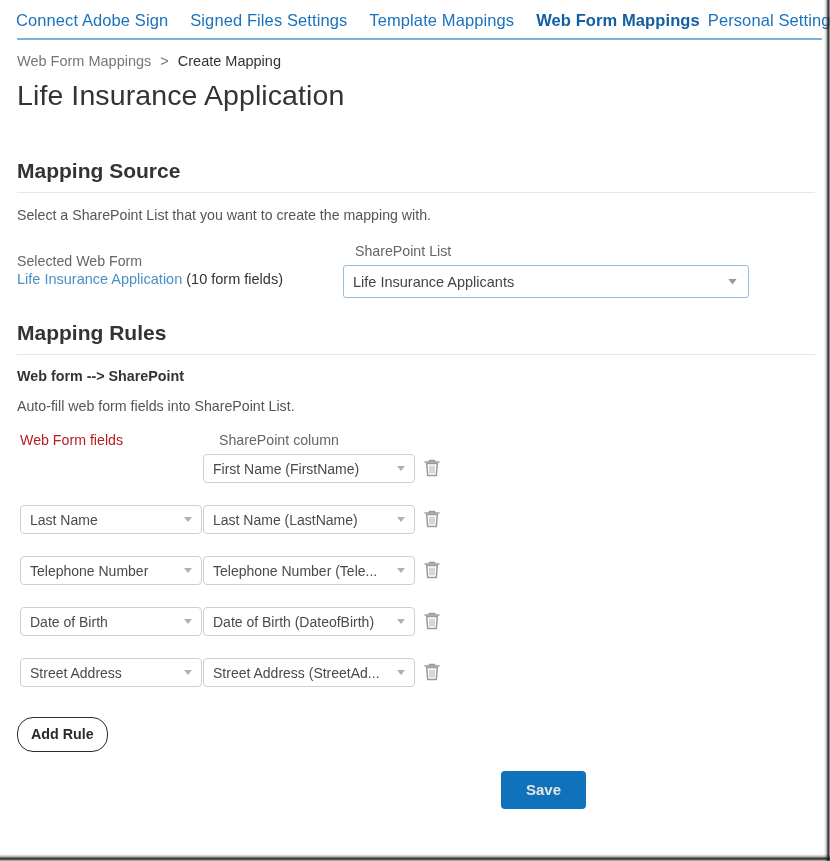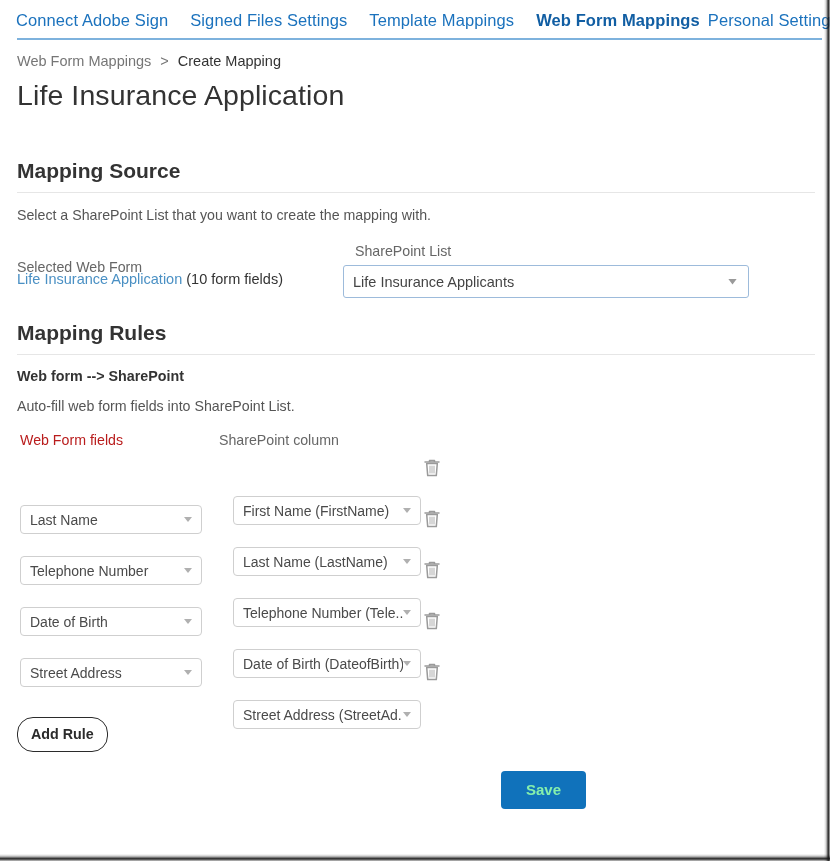--- a/index.html
+++ b/index.html
@@ -105,21 +105,21 @@
   .cols {
     margin: 20px 0 0 0;
     position: relative;
     height: 66px;
   }
   .col-label {
     position: absolute;
     font-size: 14.2px;
     color: #666666;
   }
-  .col-left  { left: 17px;  top: 16px; }
+  .col-left  { left: 17px;  top: 10px; }
   .col-right { left: 355px; top: 0; }
 
   .form-link-row {
     position: absolute;
     left: 17px;
     top: 28px;
     font-size: 14.5px;
     color: #333333;
   }
   .form-link {
@@ -199,21 +199,21 @@
     overflow: hidden;
     text-overflow: clip;
   }
   .sel .caret {
     width: 8px;
     height: 5px;
     margin-right: 9px;
     background: #b0b0b0;
   }
   .sel-web { left: 20px;  width: 182px; }
-  .sel-sp  { left: 233px; width: 188px; margin-top: 42px; }
+  .sel-sp  { left: 203px; width: 212px; }
 
   .trash {
     position: absolute;
     left: 422px;
     top: 3px;
     width: 20px;
     height: 22px;
     cursor: pointer;
   }
 
@@ -239,21 +239,21 @@
   .save-btn {
     display: inline-block;
     min-width: 85px;
     padding: 10px 22px 11px 22px;
     border: none;
     border-radius: 4px;
     background: #1072bb;
     font-family: "Liberation Sans", sans-serif;
     font-size: 15px;
     font-weight: bold;
-    color: #86efac;
+    color: #e5e5e5;
     text-align: center;
     cursor: pointer;
   }
 </style>
 </head>
 <body>
 
 <div id="app">
 
   <div class="nav">

